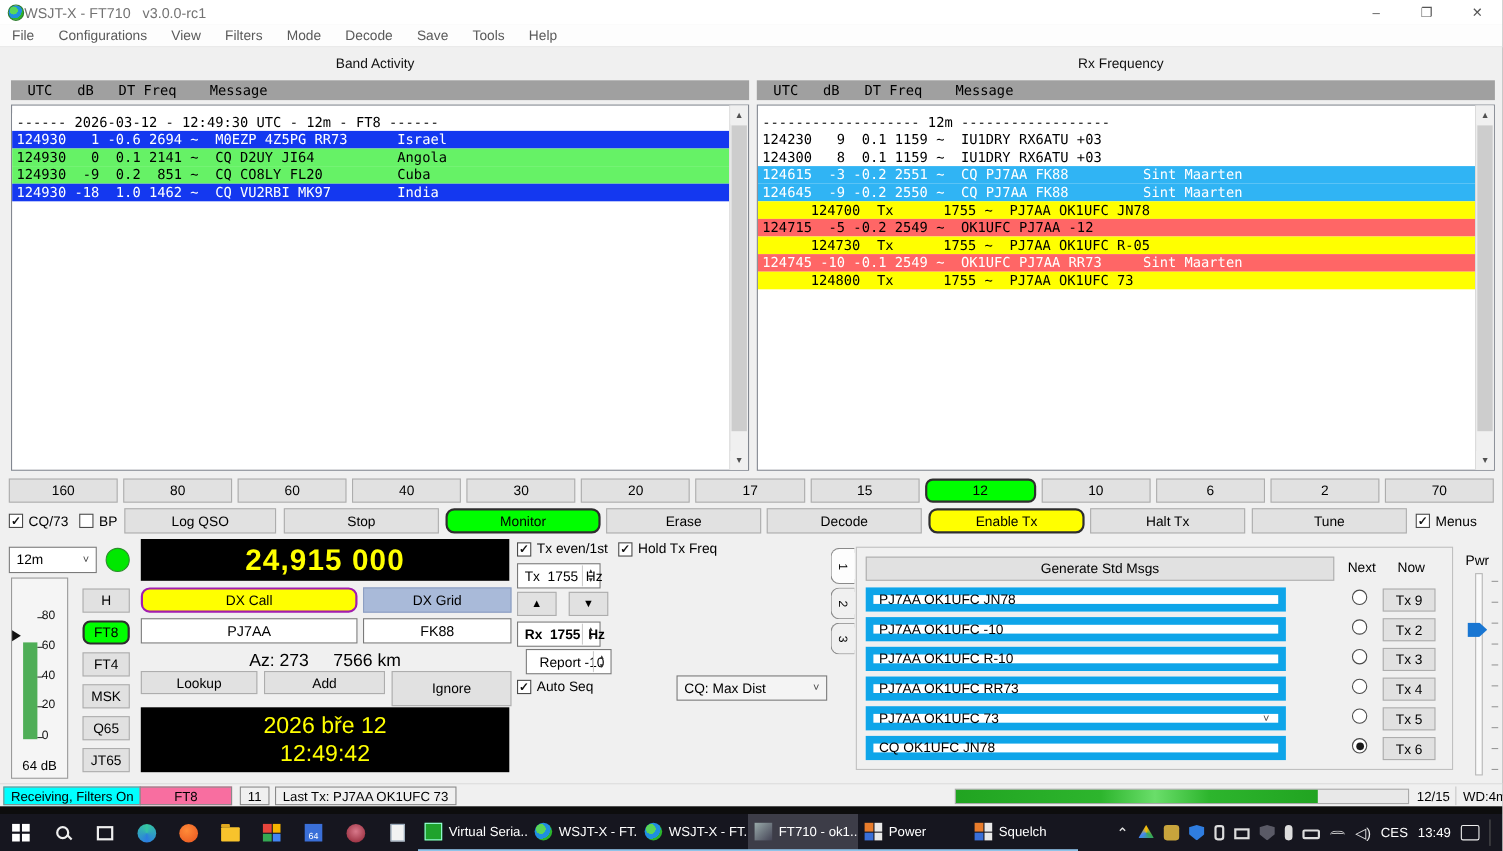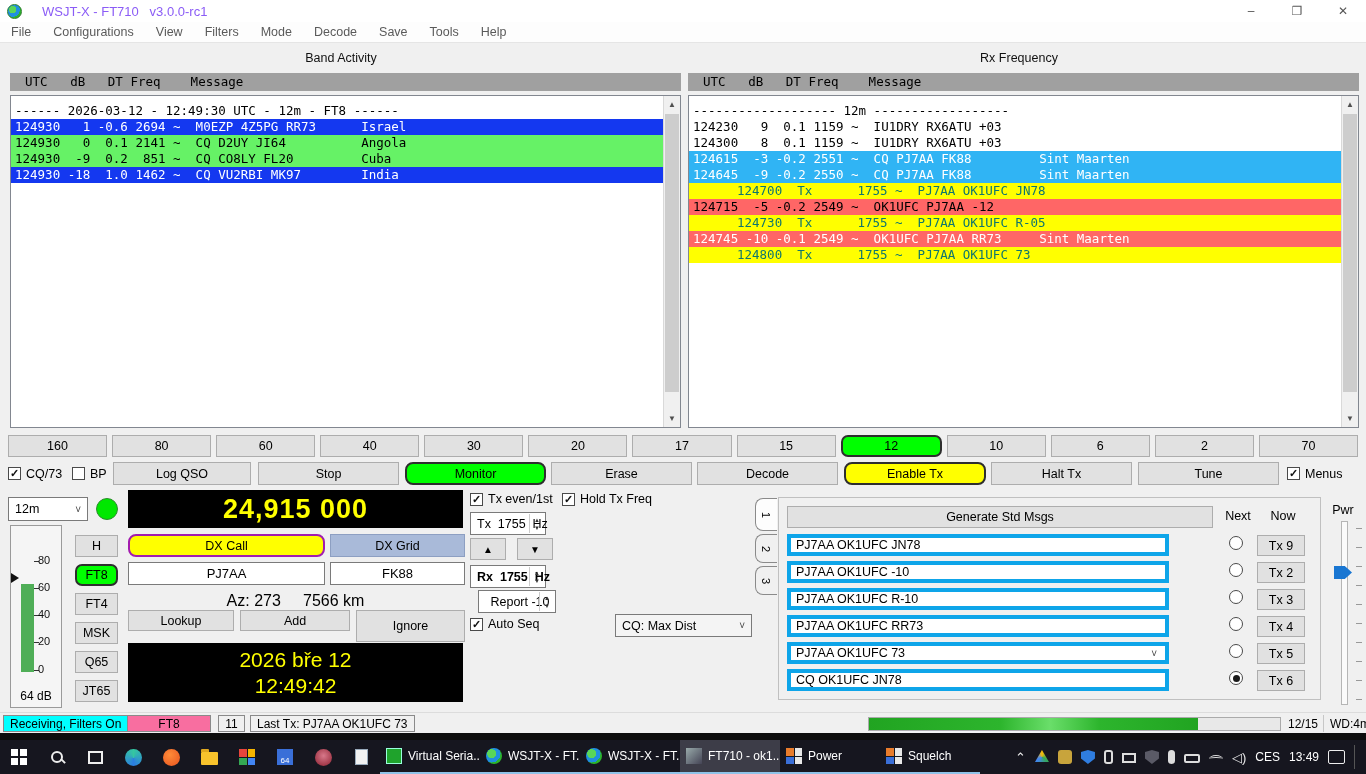--- a/index.html
+++ b/index.html
@@ -3,38 +3,38 @@
 <meta charset="utf-8">
 <style>
   * { margin:0; padding:0; box-sizing:border-box; }
   body { font-family:"Liberation Sans", sans-serif; background:#888; }
   #screen { position:relative; width:1366px; height:774px; background:#f0f0f0; overflow:hidden; font-size:13px; color:#000; }
 
   
   .titlebar { position:absolute; left:0; top:0; width:100%; height:22px; background:#ffffff; display:flex; align-items:center; }
   .globe { width:15px; height:15px; border-radius:50%; margin-left:7px;
            background: radial-gradient(circle at 35% 35%, #59d659 0 30%, #1f8fe0 31% 60%, #2bb52b 61%); border:1px solid #2b7c2b;}
-  .title-text { margin-left:20px; color:#8b5cf6; font-size:13px; white-space:pre; }
+  .title-text { margin-left:0; color:#737373; font-size:13px; white-space:pre; }
   .win-controls { position:absolute; right:0; top:0; height:22px; display:flex; }
   .win-btn { width:46px; height:22px; display:flex; align-items:center; justify-content:center; color:#555; font-size:12px; }
   .menubar { position:absolute; left:0; top:22px; width:100%; height:21px; background:#fdfdfd; border-bottom:1px solid #e5e5e5; display:flex; align-items:center; }
   .menu-item { padding:0 11px; color:#5a5a5a; font-size:12.5px; }
 
   
   .panel-label { position:absolute; top:51px; height:16px; font-size:12.5px; color:#111; text-align:center; }
   .col-header { position:absolute; top:73px; height:18px; background:#a0a0a0; color:#000;
                 font-family:"DejaVu Sans Mono", monospace; font-size:12.5px; line-height:18px; white-space:pre; }
   .decode-panel { position:absolute; top:95px; height:333px; background:#fff; border:1px solid #828790; }
   .decode-rows { position:absolute; left:0; top:0; right:17px; bottom:0; overflow:hidden; padding-top:7px; }
   .drow { height:16px; line-height:16px; font-family:"DejaVu Sans Mono", monospace; font-size:12.5px; white-space:pre; padding-left:4px; }
   .hl-none  { background:#ffffff; color:#000; }
   .hl-blue  { background:#1438f0; color:#ffffff; }
   .hl-green { background:#66f266; color:#000; }
   .hl-cyan  { background:#30b4f4; color:#ffffff; }
-  .hl-yellow{ background:#ffff00; color:#0f766e;padding-left:48px; }
+  .hl-yellow{ background:#ffff00; color:#000000;padding-left:48px; }
   .hl-red   { background:#ff6666; color:#000; }
   .hl-redw  { background:#ff6666; color:#ffffff; }
   .scrollbar { position:absolute; right:0; top:0; width:17px; bottom:0; background:#f0f0f0; border-left:1px solid #d9d9d9; }
   .sb-arrow { position:absolute; left:0; width:16px; height:17px; background:#f0f0f0; color:#505050; font-size:8px; display:flex; align-items:center; justify-content:center; }
   .sb-thumb { position:absolute; left:1px; width:14px; background:#cdcdcd; }
 
   
   .band-row { position:absolute; left:8px; top:435px; width:1350px; display:flex; gap:5px; }
   .band-btn { flex:1; height:22px; background:#e1e1e1; border:1px solid #adadad; display:flex; align-items:center; justify-content:center; font-size:12.5px; }
   .band-btn.active { background:#00ff00; border:2px solid #2e2e2e; border-radius:7px; }
@@ -72,21 +72,21 @@
 
   
   .spin { background:#fff; border:1px solid #7a7a7a; position:relative; display:flex; align-items:center; font-size:12.5px; padding-left:6px; white-space:pre; }
   .spin .arrows { position:absolute; right:1px; top:1px; bottom:1px; width:15px; border-left:1px solid #ccc; display:flex; flex-direction:column; align-items:center; justify-content:center; font-size:6px; color:#333; line-height:8px; }
   .arrow-btn { position:absolute; width:36px; height:22px; background:#e1e1e1; border:1px solid #adadad; display:flex; align-items:center; justify-content:center; font-size:10px; }
   .vtab { position:absolute; left:755px; width:22px; background:#f0f0f0; border:1px solid #8a8a8a; border-right:none; border-radius:8px 0 0 8px; display:flex; align-items:center; justify-content:center; font-size:11px; }
   .vtab span { transform:rotate(90deg); display:block; }
 
   
   .msg-frame { position:absolute; left:778px; top:497px; width:543px; height:203px; border:1px solid #c0c0c0; background:#f0f0f0; }
-  .msg-field { position:absolute; left:8px; width:382px; height:22px; background:#fff; border:4px solid #0ea5e9; display:flex; align-items:center; padding-left:5px; font-size:12.5px; position:absolute; }
+  .msg-field { position:absolute; left:8px; width:382px; height:22px; background:#fff; border:7px solid #0ea5e9; display:flex; align-items:center; padding-left:5px; font-size:12.5px; position:absolute; }
   .msg-field .chev { position:absolute; right:8px; color:#444; font-size:10px; }
   .tx-btn { position:absolute; left:478px; width:48px; height:21px; }
   .msg-radio { position:absolute; left:450px; }
   .pwr-label { position:absolute; left:1326px; top:503px; width:34px; text-align:center; font-size:12.5px; }
   .pwr-track { position:absolute; left:1341px; top:521px; width:7px; height:184px; background:#fafafa; border:1px solid #b5b5b5; }
   .pwr-handle { position:absolute; left:1334px; top:566px; width:18px; height:13px; background:#1976d2;
                 clip-path:polygon(0 0, 60% 0, 100% 50%, 60% 100%, 0 100%); }
   .pwr-tick { position:absolute; left:1356px; width:6px; height:1px; background:#999; }
 
   

